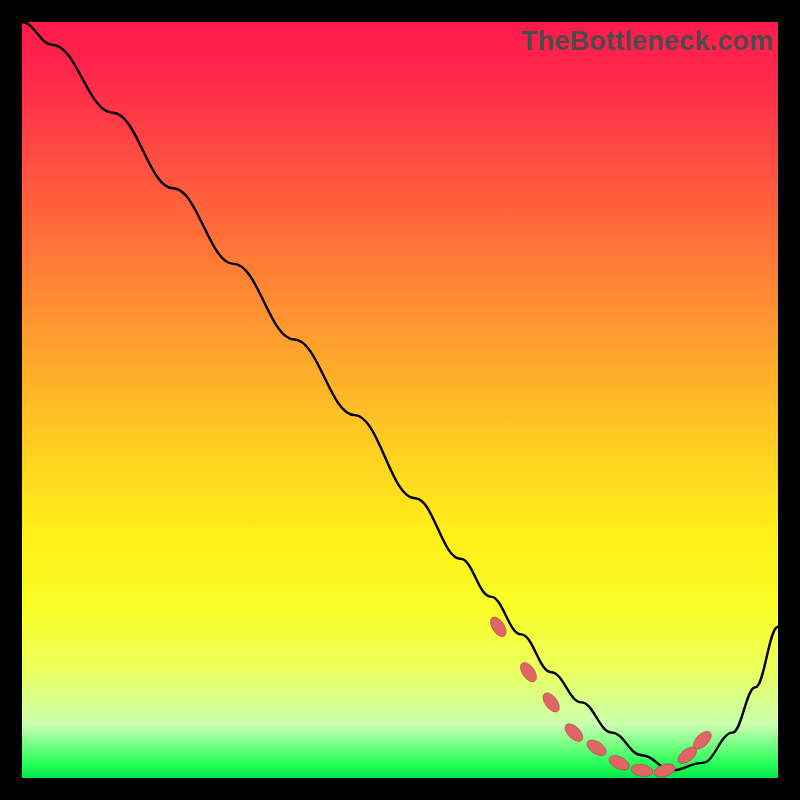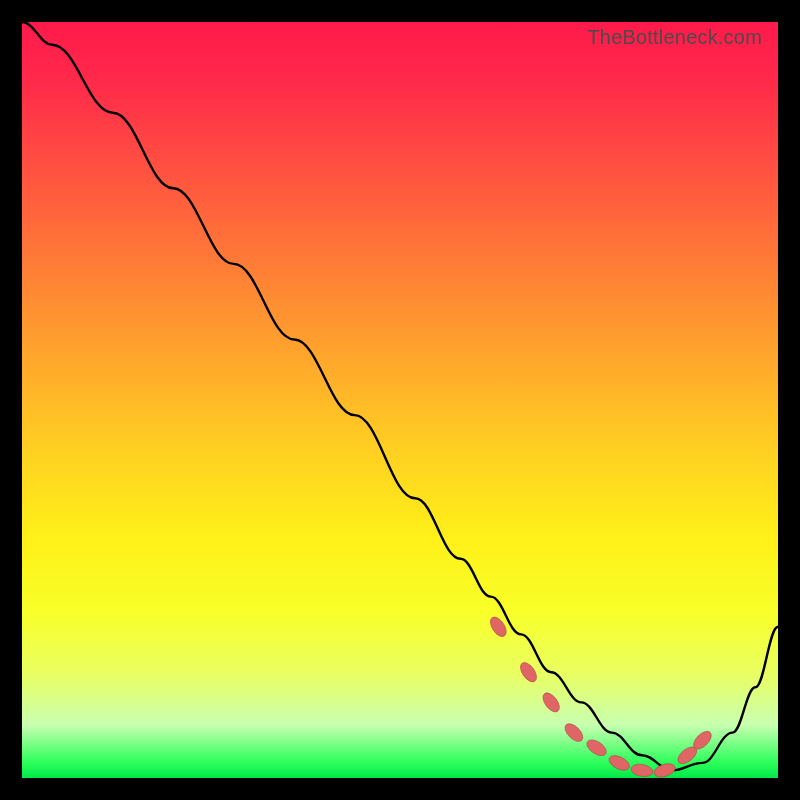--- a/index.html
+++ b/index.html
@@ -34,23 +34,23 @@
       #f8ff28 78%,
       #eaff60 86%,
       #c8ffb0 93%,
       #2bff5a 98%,
       #00e84a 100%
     );
   }
   .watermark {
     position: absolute;
     top: 4px;
-    right: 16px;
-    font-size: 20px;
-    font-weight: 400;
+    right: 4px;
+    font-size: 27px;
+    font-weight: 700;
     color: #4b4b4b;
     letter-spacing: 0.2px;
     user-select: none;
   }
   svg.curve {
     position: absolute;
     left: 0;
     top: 0;
     width: 756px;
     height: 756px;

